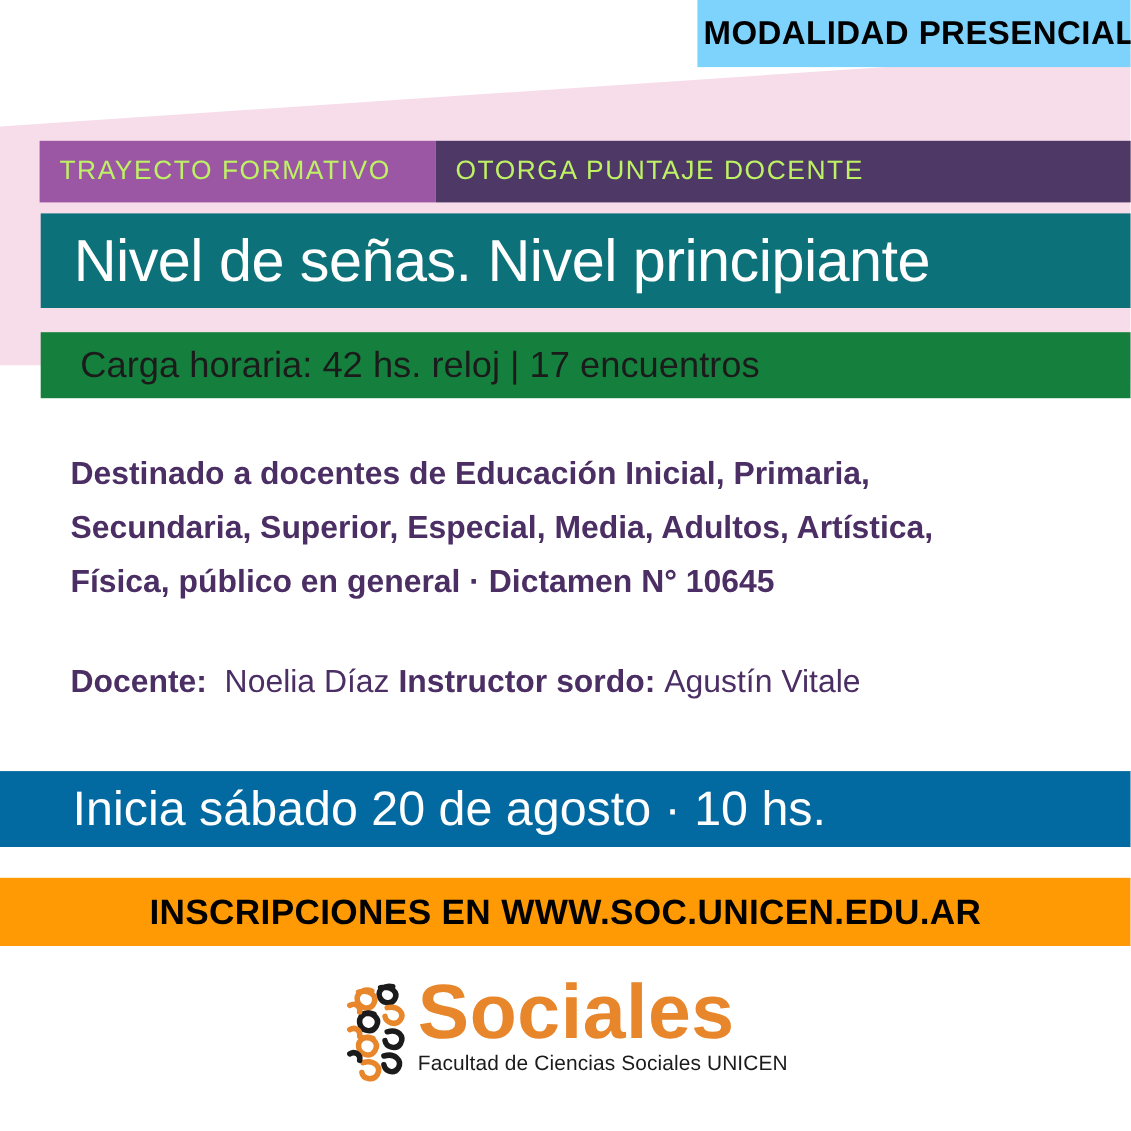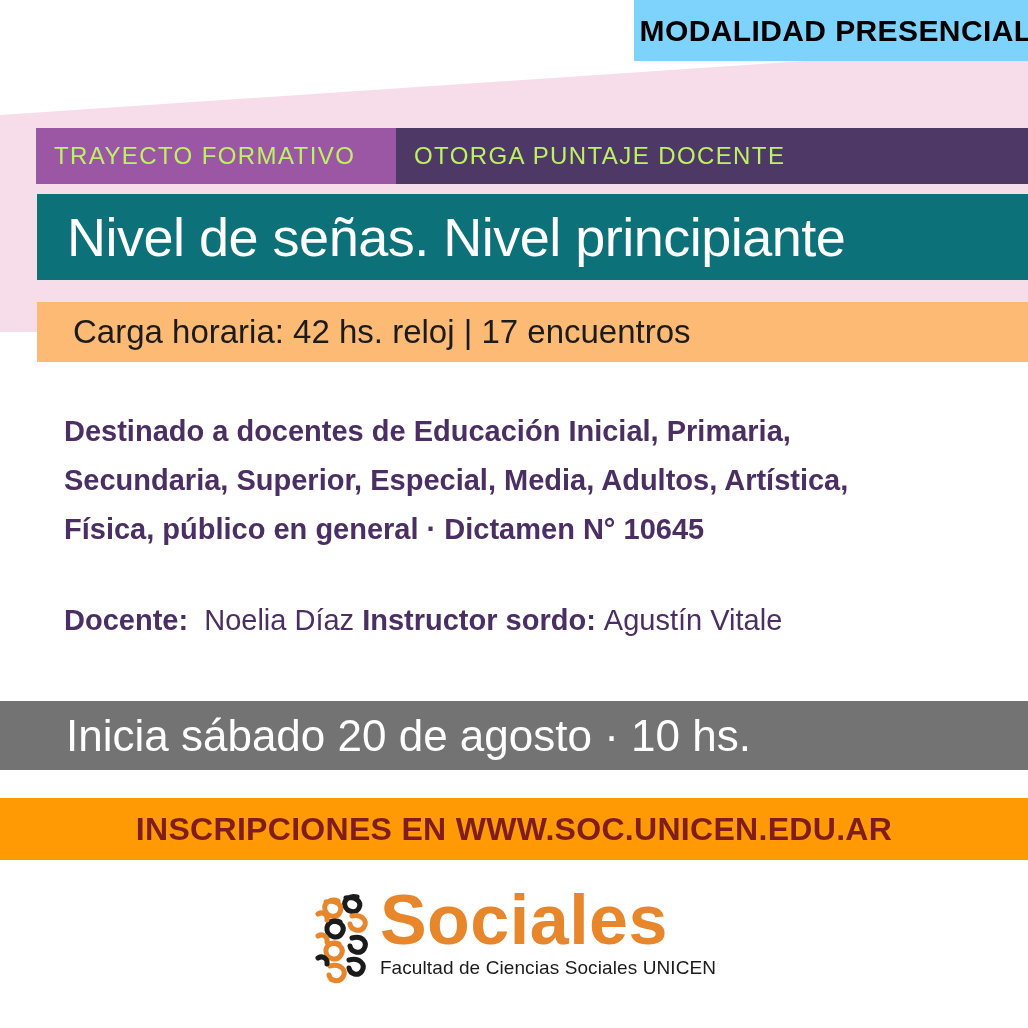--- a/index.html
+++ b/index.html
@@ -100,21 +100,21 @@
     white-space: nowrap;
   }
 
   
   .hours-band {
     position: absolute;
     left: 37px;
     top: 302px;
     width: 991px;
     height: 60px;
-    background: #fdba74;
+    background: #15803d;
     display: flex;
     align-items: center;
     padding-left: 36px;
     box-sizing: border-box;
   }
   .hours-band span {
     font-size: 33px;
     color: #1b1b1b;
     white-space: nowrap;
   }
@@ -145,21 +145,21 @@
   .staff b { font-weight: 700; }
   .staff .nm { font-weight: 400; }
 
   
   .start-band {
     position: absolute;
     left: 0;
     top: 701px;
     width: 1028px;
     height: 69px;
-    background: #737373;
+    background: #0369a1;
     display: flex;
     align-items: center;
     padding-left: 66px;
     box-sizing: border-box;
   }
   .start-band span {
     font-size: 44px;
     color: #ffffff;
     white-space: nowrap;
   }
@@ -172,21 +172,21 @@
     width: 1028px;
     height: 62px;
     background: #FF9A05;
     display: flex;
     align-items: center;
     justify-content: center;
   }
   .signup-band span {
     font-size: 32px;
     font-weight: 700;
-    color: #7f1d1d;
+    color: #000000;
     letter-spacing: 0.3px;
     white-space: nowrap;
   }
 
   
   .logo-wrap {
     position: absolute;
     left: 0;
     top: 884px;
     width: 1028px;

